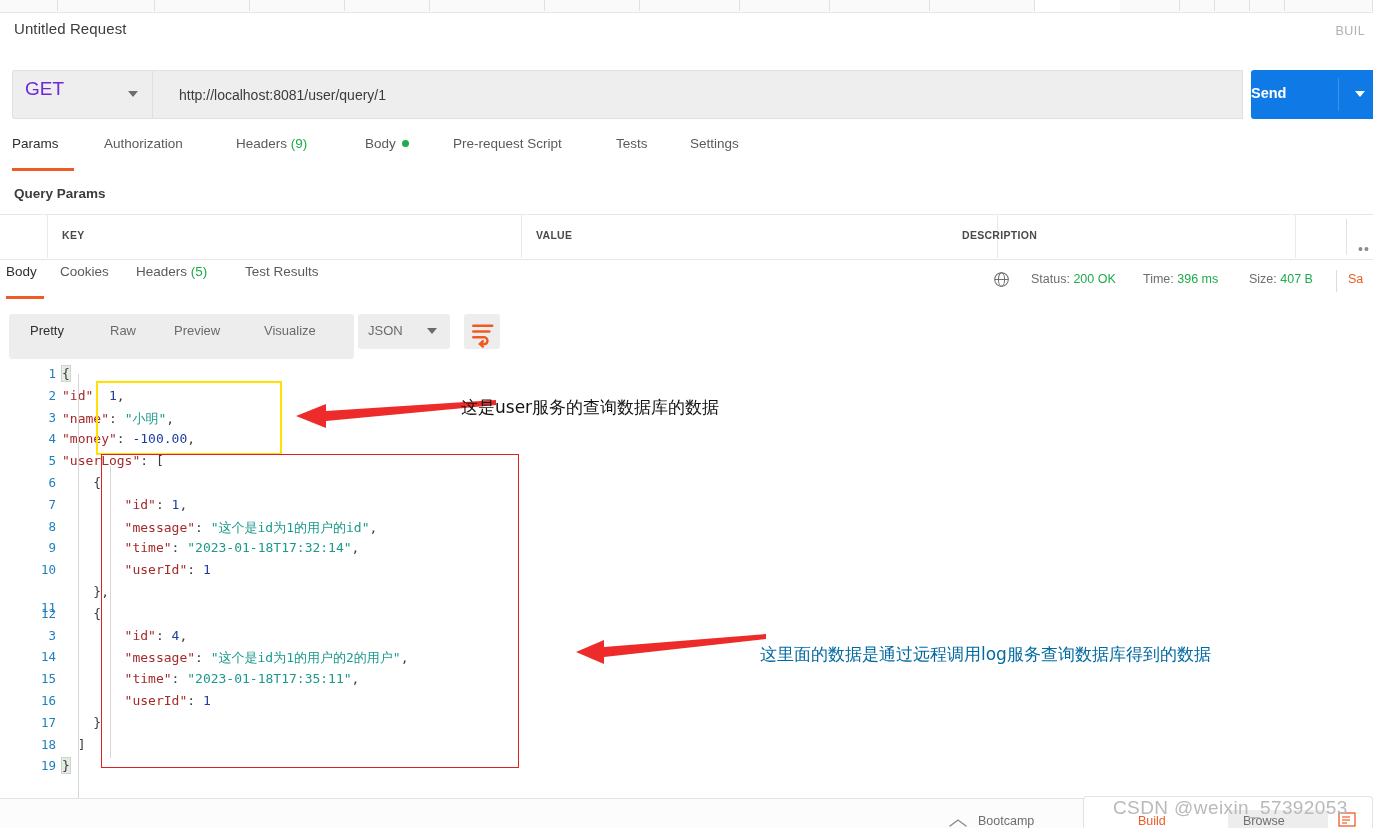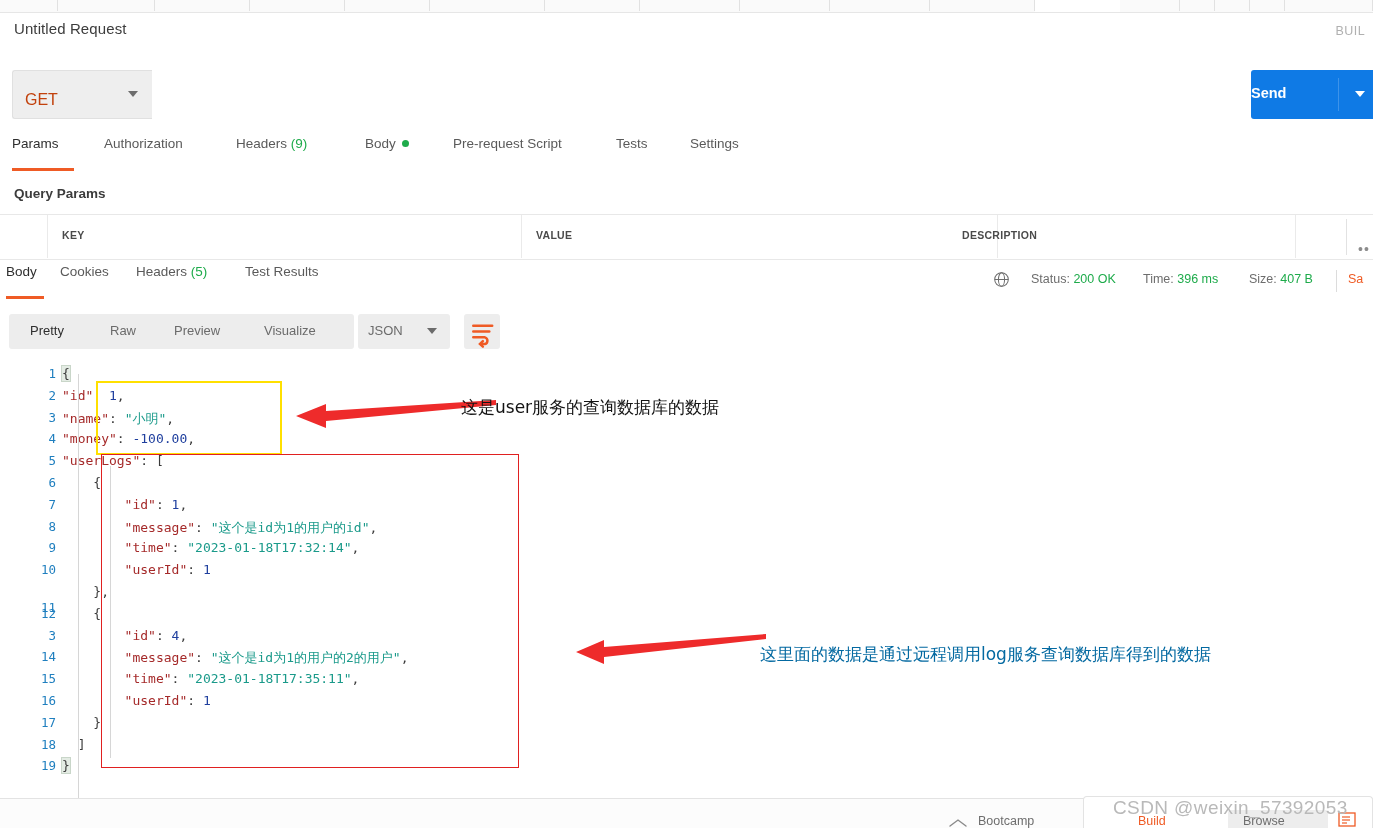--- a/index.html
+++ b/index.html
@@ -16,21 +16,21 @@
   .tabstrip .tcell{position:absolute;top:0;height:11px;border-right:1px solid #e1e1e1;box-sizing:border-box;}
   .tabstrip .gap{position:absolute;top:0;height:12px;background:#ffffff;}
 
   
   .req-title{position:absolute;left:14px;top:20px;font-size:15px;color:#3c3c3c;letter-spacing:.1px;}
   .build-lbl{position:absolute;right:8px;top:24px;font-size:12.5px;color:#b0b0b0;letter-spacing:.4px;}
 
   
   .urlrow{position:absolute;left:12px;top:70px;height:49px;width:1349px;}
   .method{position:absolute;left:0;top:0;width:140px;height:49px;background:#eeeeee;border:1px solid #e0e0e0;border-right:none;box-sizing:border-box;border-radius:3px 0 0 3px;}
-  .method .mlabel{position:absolute;left:12px;top:20px;font-size:16px;color:#c2410c;}
+  .method .mlabel{position:absolute;left:12px;top:7px;font-size:19px;color:#6d28d9;}
   .method .caret{position:absolute;right:14px;top:20px;width:0;height:0;border-left:5px solid transparent;border-right:5px solid transparent;border-top:6px solid #6d6d6d;}
   .urlbox{position:absolute;left:140px;top:0;width:1091px;height:49px;background:#eeeeee;border:1px solid #e0e0e0;box-sizing:border-box;}
   .urlbox .utxt{position:absolute;left:26px;top:16px;font-size:14px;color:#3b3b3b;}
   .sendbtn{position:absolute;left:1239px;top:0;width:88px;height:49px;background:#0f7ae5;border-radius:3px 0 0 3px;cursor:pointer;}
   .sendbtn span{position:absolute;left:0;right:0;top:15px;text-align:left;color:#fff;font-size:14.5px;font-weight:bold;}
   .sendcaret{position:absolute;left:1327px;top:0;width:46px;height:49px;background:#0f7ae5;cursor:pointer;}
   .sendcaret .c{position:absolute;left:16px;top:21px;width:0;height:0;border-left:5px solid transparent;border-right:5px solid transparent;border-top:6px solid #ffffff;}
   .senddiv{position:absolute;left:1326px;top:8px;width:1px;height:33px;background:#3d93ea;}
 
   
@@ -61,21 +61,21 @@
   .resptabs .underline{position:absolute;left:6px;top:32px;width:38px;height:3px;background:#ef5b25;}
 
   .respmeta{position:absolute;top:272px;font-size:12.5px;white-space:nowrap;}
   .respmeta .k{color:#6d6d6d;}
   .respmeta .v{color:#1eab4b;}
   .globe{position:absolute;left:993px;top:271px;width:17px;height:17px;}
   .metadiv{position:absolute;left:1336px;top:270px;width:1px;height:22px;background:#dcdcdc;}
   .savelink{position:absolute;left:1348px;top:272px;font-size:12.5px;color:#ef5b25;white-space:nowrap;overflow:hidden;width:25px;}
 
   
-  .bodybar{position:absolute;left:9px;top:314px;width:345px;height:35px;background:#ededed;border-radius:3px;text-decoration:underline;}
+  .bodybar{position:absolute;left:9px;top:314px;width:345px;height:45px;background:#ededed;border-radius:3px;text-decoration:underline;}
   .bodybar .seg{position:absolute;top:9px;font-size:13px;color:#6b6b6b;cursor:pointer;}
   .bodybar .seg.active{color:#2e2e2e;}
   .fmtbox{position:absolute;left:358px;top:314px;width:92px;height:35px;background:#ededed;border-radius:3px;cursor:pointer;}
   .fmtbox .t{position:absolute;left:10px;top:9px;font-size:13px;color:#6b6b6b;}
   .fmtbox .caret{position:absolute;right:13px;top:14px;width:0;height:0;border-left:5px solid transparent;border-right:5px solid transparent;border-top:6px solid #6b6b6b;}
   .wrapbtn{position:absolute;left:464px;top:314px;width:36px;height:35px;background:#ededed;border-radius:3px;cursor:pointer;}
 
   
   .code{position:absolute;left:0;top:362px;width:1373px;height:434px;font-family:"DejaVu Sans Mono","Liberation Mono",monospace;font-size:13px;}
   .gutter{position:absolute;left:0;top:0;width:56px;}
@@ -127,20 +127,23 @@
     <div class="tcell" style="left: 1285px; width: 88px;"></div>
   </div>
 
 <div class="req-title">Untitled Request</div>
 <div class="build-lbl">BUIL</div>
 
 <div class="urlrow">
   <div class="method">
     <div class="mlabel">GET</div>
     <div class="caret"></div>
+  </div>
+  <div class="urlbox">
+    <div class="utxt">http://localhost:8081/user/query/1</div>
   </div>
   <div class="sendbtn">
     <span>Send</span>
   </div>
   <div class="sendcaret">
     <div class="c"></div>
   </div>
   <div class="senddiv"></div>
 </div>
 

